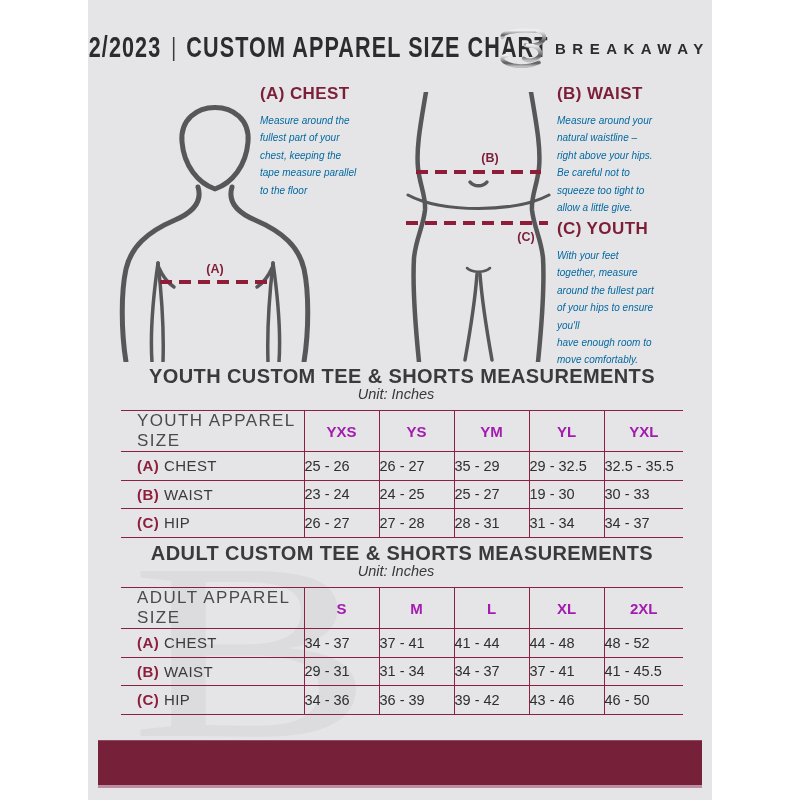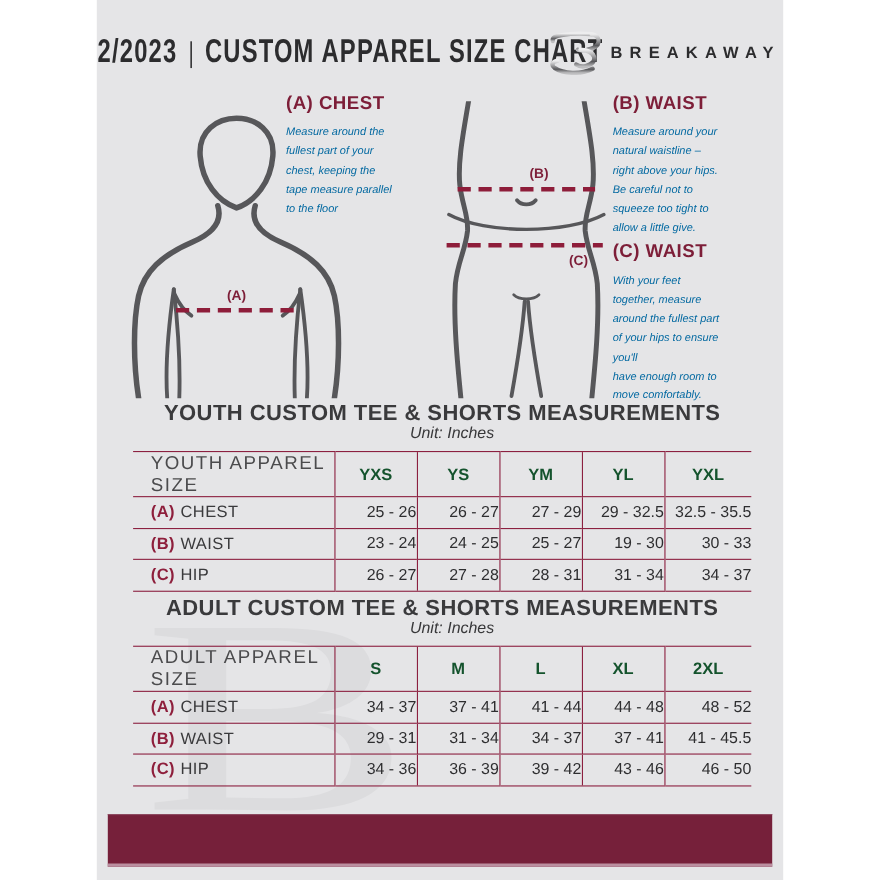--- a/index.html
+++ b/index.html
@@ -68,43 +68,43 @@
   .guide-body{
     font-size:10px;font-style:italic;color:#0369a1;
     line-height:17.4px;white-space:pre-line;margin:0;
   }
   
   .tbl-title{
     position:absolute;left:33px;width:562px;text-align:center;
     font-size:20px;font-weight:700;color:#3a3a3c;letter-spacing:.4px;z-index:2;
   }
   .tbl-unit{
-    position:absolute;left:42px;width:562px;text-align:center;
+    position:absolute;left:27px;width:562px;text-align:center;
     font-size:14.5px;font-style:italic;color:#38383a;z-index:2;
   }
   .t-youth-title{top:365px;} .t-youth-unit{top:386px;}
   .t-adult-title{top:542px;} .t-adult-unit{top:563px;}
   table.size-table{
     position:absolute;left:33px;width:562px;
     border-collapse:collapse;table-layout:fixed;z-index:2;
   }
   .tbl-youth{top:410px;} .tbl-adult{top:587px;}
   .size-table th,.size-table td{
     border-top:1.5px solid #8c2040;
     padding:0;vertical-align:middle;
   }
   .size-table tr:last-child td{border-bottom:1.5px solid #8c2040;margin-top:16px;}
   .size-table th:not(:first-child),
   .size-table td:not(:first-child){border-left:1.5px solid #8c2040;}
-  .size-table th{height:31px;font-size:15px;font-weight:700;color:#14532d;text-align:center;}
+  .size-table th{height:31px;font-size:15px;font-weight:700;color:#a21caf;text-align:center;}
   .size-table th.lbl-col{
     text-align:left;padding-left:16px;
     font-weight:400;color:#4b4b4d;font-size:17px;letter-spacing:1.4px;
   }
-  .size-table td{height:27.5px;font-size:14.5px;color:#2e2e30;text-align:right;}
+  .size-table td{height:27.5px;font-size:14.5px;color:#2e2e30;text-align:left;}
   .size-table td.row-label{
     text-align:left;padding-left:16px;font-size:15px;color:#3a3a3c;letter-spacing:.4px;
   }
   .row-prefix{color:#8e1f3c;font-weight:700;}
   .row-name{margin-left:5px;}
   
   .footer-bar{
     position:absolute;left:10px;top:740px;width:604px;height:44px;
     background:#76203a;
     border-top:1px solid #8d4a60;
@@ -191,21 +191,21 @@
   <div class="guide-block gb-waist">
     <p class="guide-heading">(B) WAIST</p>
     <p class="guide-body">Measure around your
 natural waistline –
 right above your hips.
 Be careful not to
 squeeze too tight to
 allow a little give.</p>
   </div>
   <div class="guide-block gb-hips">
-    <p class="guide-heading">(C) WAIST</p>
+    <p class="guide-heading">(C) YOUTH</p>
     <p class="guide-body">With your feet
 together, measure
 around the fullest part
 of your hips to ensure
 you'll
 have enough room to
 move comfortably.</p>
   </div>
 
   <div class="tbl-title t-youth-title">YOUTH CUSTOM TEE &amp; SHORTS MEASUREMENTS</div>
@@ -228,21 +228,21 @@
       <th>YM</th>
       <th>YL</th>
       <th>YXL</th>
     </tr>
     <tr>
       <td class="row-label">
         <span class="row-prefix">(A)</span><span class="row-name">CHEST</span>
       </td>
       <td>25 - 26</td>
       <td>26 - 27</td>
-      <td>27 - 29</td>
+      <td>35 - 29</td>
       <td>29 - 32.5</td>
       <td>32.5 - 35.5</td>
     </tr>
     <tr>
       <td class="row-label">
         <span class="row-prefix">(B)</span><span class="row-name">WAIST</span>
       </td>
       <td>23 - 24</td>
       <td>24 - 25</td>
       <td>25 - 27</td>

